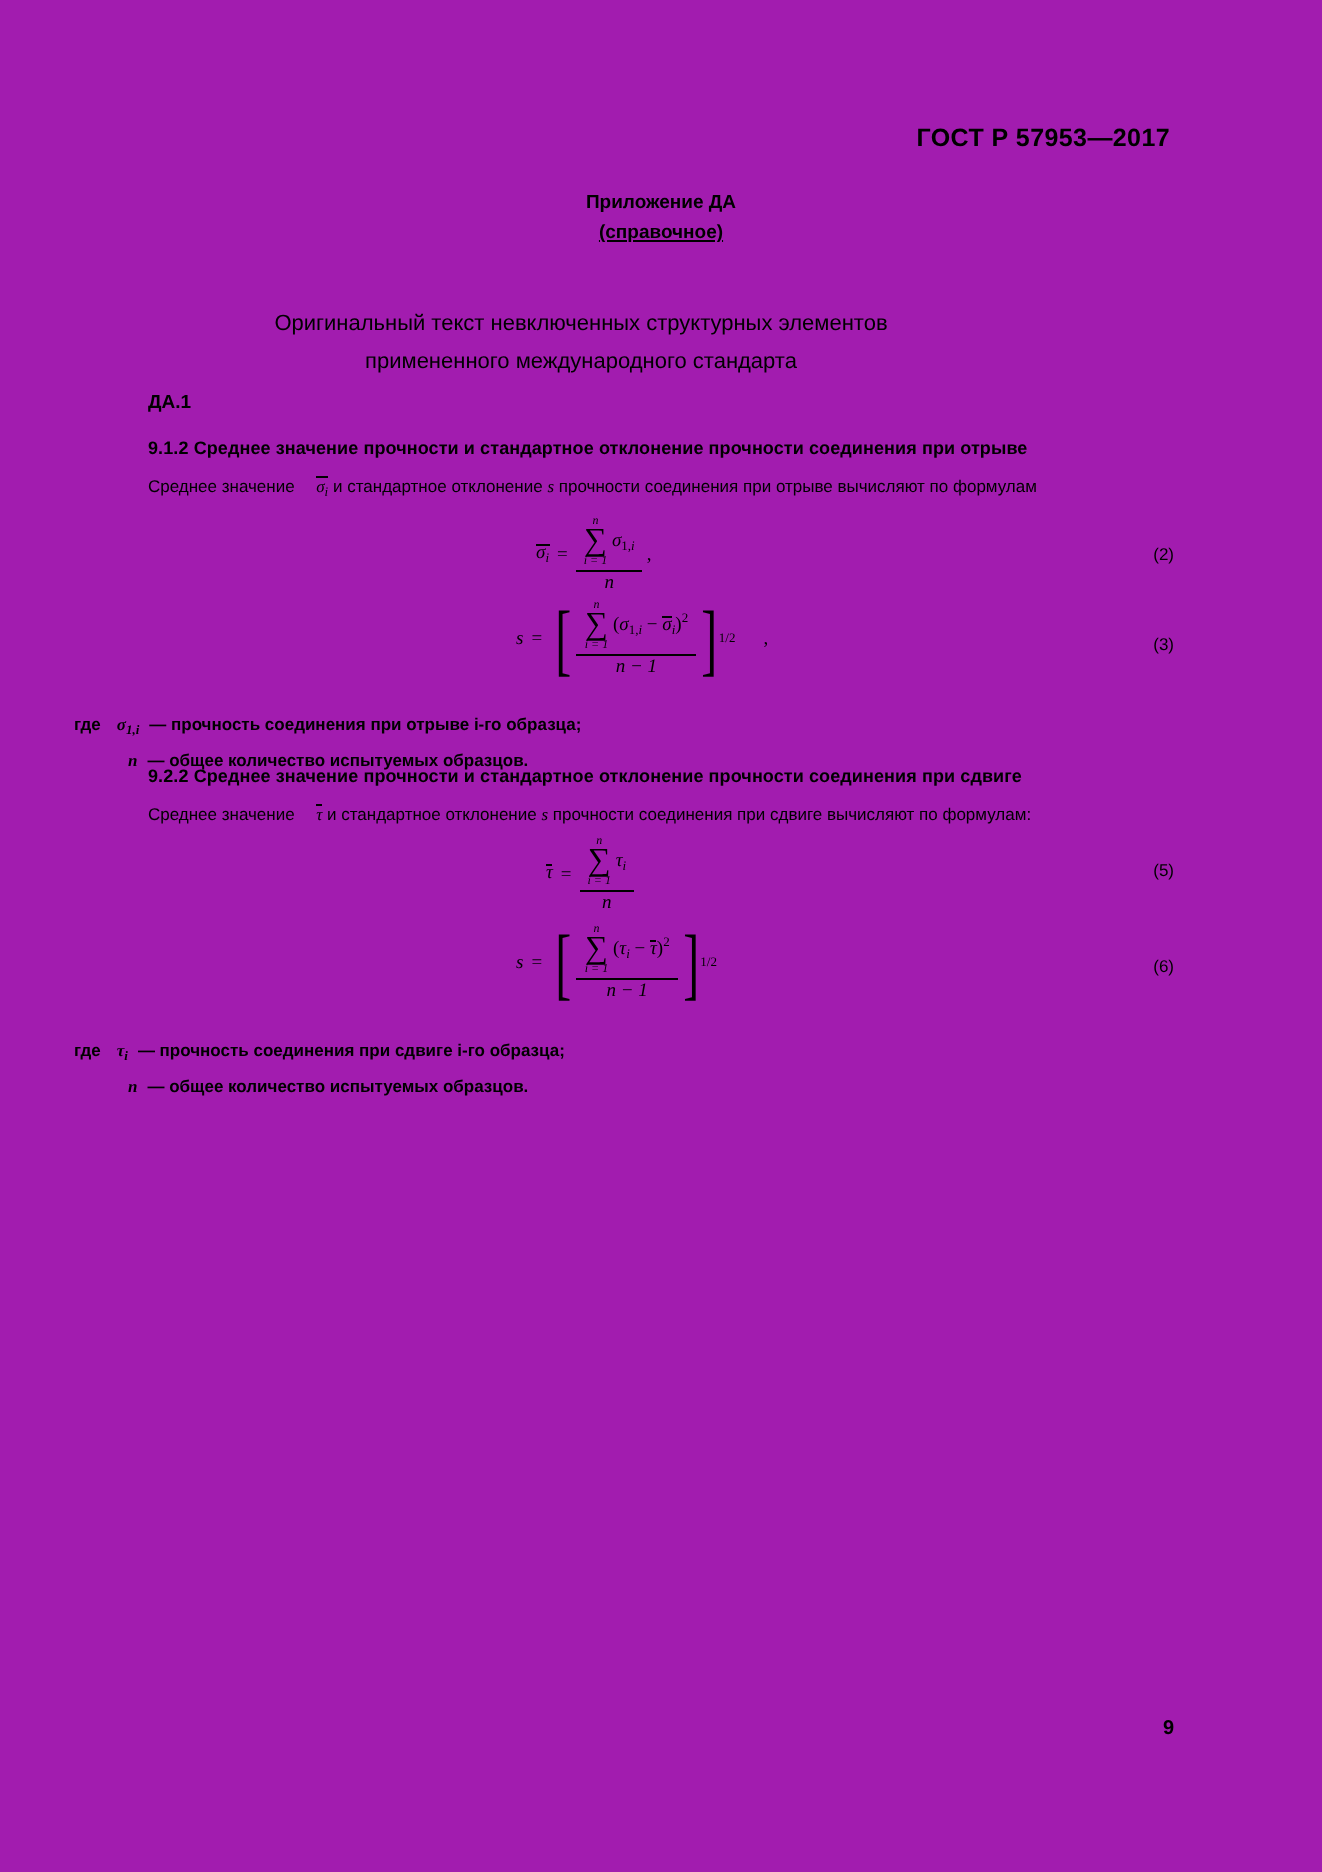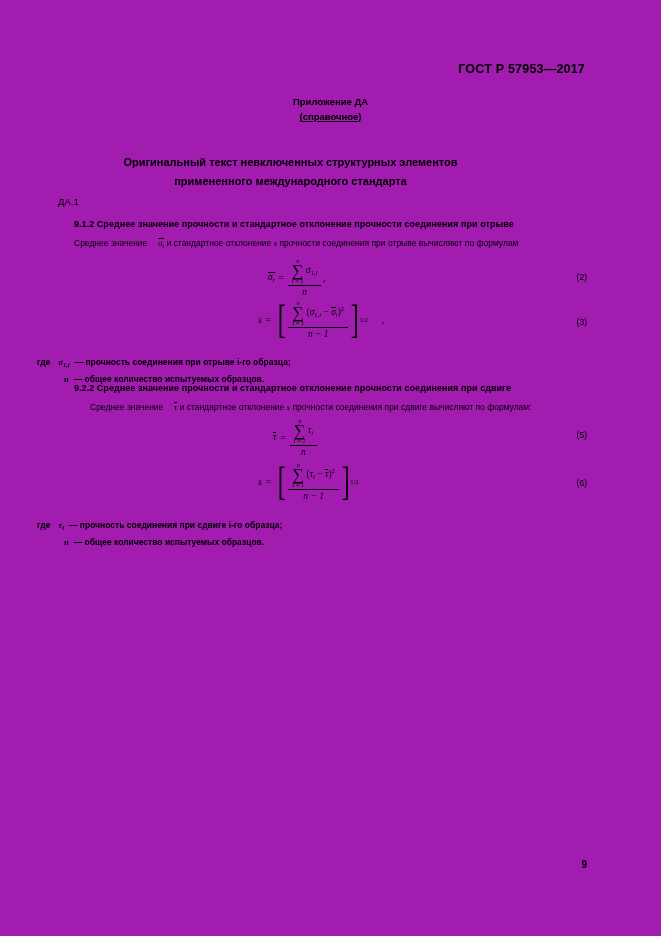--- a/index.html
+++ b/index.html
@@ -42,29 +42,29 @@
     font-weight: bold;
     text-align: center;
     text-decoration: underline;
   }
   .title {
     position: absolute;
     top: 153px;
     left: 0;
     width: 581px;
     font-size: 11px;
-    font-weight: bold;
+    font-weight: normal;
     text-align: center;
     line-height: 19px;
   }
   .sec-num {
     position: absolute;
-    left: 58px;
-    font-size: 9.5px;
-    font-weight: normal;
+    left: 74px;
+    font-size: 9.5px;
+    font-weight: bold;
   }
   .clause-head {
     position: absolute;
     left: 74px;
     font-size: 9px;
     font-weight: bold;
     letter-spacing: 0.05px;
   }
   .para {
     position: absolute;
@@ -223,21 +223,21 @@
     </div>
     <div style="display:flex; align-items:baseline; padding-left:27px;">
       <i class="v">n</i>
       <span style="display:inline-block; width:5px;"></span>
       <span>— общее количество испытуемых образцов.</span>
     </div>
   </div>
 
   <div class="clause-head" style="top:383px;">9.2.2  Среднее значение прочности и стандартное отклонение прочности соединения при сдвиге</div>
 
-  <div class="para" style="top:401px; left:74px; width:520px;margin-left:16px;">
+  <div class="para" style="top:401px; left:74px; width:520px;">
     <span>Среднее значение</span>
     <span style="display:inline-block; width:6px;"></span>
     <span class="ovl" style="font-family:'Liberation Serif',serif; font-style:italic;">τ</span>
     <span>и стандартное отклонение</span>
     <i class="v">s</i>
     <span>прочности соединения при сдвиге вычисляют по формулам:</span>
   </div>
 
   <div class="eqline" style="top:418px; left:273px;">
     <span class="ovl" style="font-style:italic;">τ</span>

